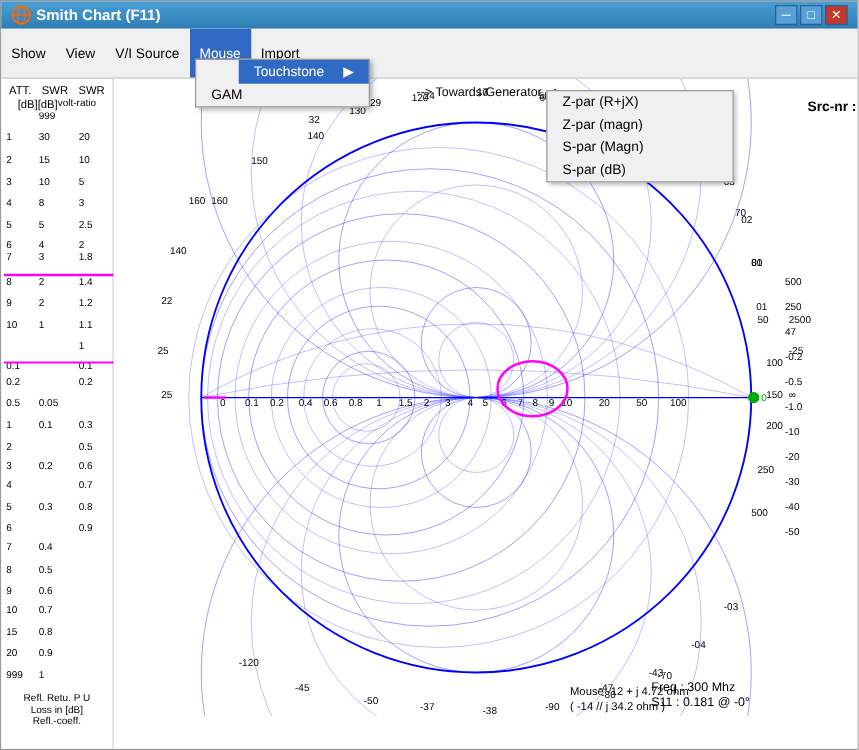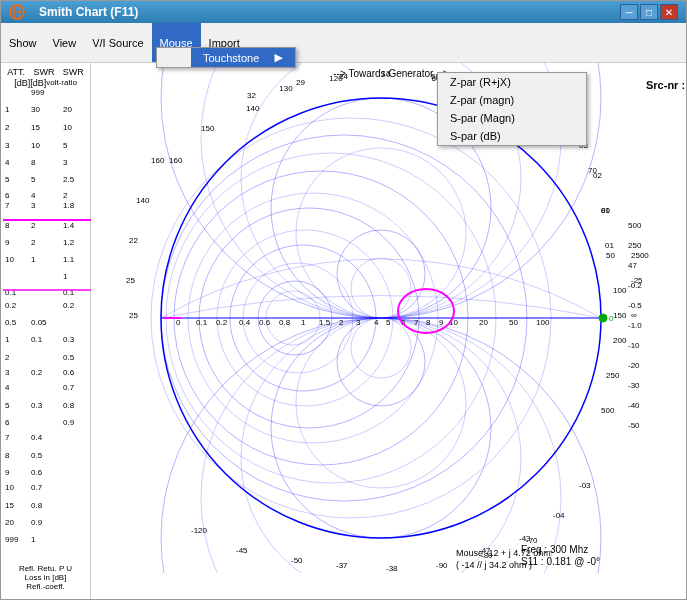--- a/index.html
+++ b/index.html
@@ -25,21 +25,21 @@
       height: 22px;
       display: flex;
       align-items: center;
       justify-content: space-between;
       padding: 0 8px;
       flex-shrink: 0;
     }
     .title-bar-left {
       display: flex;
       align-items: center;
-      gap: 14px;
+      gap: 4px;
       text-align: right;
     }
     .title-bar-icon {
       width: 16px;
       height: 16px;
     }
     .title-text {
       font-size: 12px;
       font-weight: bold;
     }
@@ -168,20 +168,23 @@
     <div class="menu-item">Show</div>
     <div class="menu-item">View</div>
     <div class="menu-item">V/I Source</div>
     <div class="menu-item export-active">Mouse</div>
     <div class="menu-item">Import</div>
 
     <div class="dropdown-menu">
       <div class="dropdown-item active">
         <span>Touchstone</span>
         <span>▶</span>
+      </div>
+      <div class="dropdown-item">
+        <span>GAM</span>
       </div>
 
       <div class="submenu">
         <div class="submenu-item">Z-par (R+jX)</div>
         <div class="submenu-item">Z-par (magn)</div>
         <div class="submenu-item">S-par (Magn)</div>
         <div class="submenu-item">S-par (dB)</div>
       </div>
     </div>
   </div>
@@ -269,21 +272,21 @@
         <text x="60" y="252" font-size="8" fill="#000">0.3</text>
         <text x="60" y="270" font-size="8" fill="#000">0.5</text>
         <text x="60" y="285" font-size="8" fill="#000">0.6</text>
         <text x="60" y="300" font-size="8" fill="#000">0.7</text>
         <text x="60" y="318" font-size="8" fill="#000">0.8</text>
         <text x="60" y="335" font-size="8" fill="#000">0.9</text>
 
         <line x1="0" y1="130" x2="88" y2="130" stroke="#ff00ff" stroke-width="2"></line>
         <line x1="0" y1="200" x2="88" y2="200" stroke="#ff00ff" stroke-width="1.5"></line>
       </svg>
-      <div style="font-size:8px; color:#000; margin-top:14px; text-align:center;">
+      <div style="font-size:8px; color:#000; margin-top:4px; text-align:center;">
         <div>Refl.   Retu.    P    U</div>
         <div>Loss in [dB]</div>
         <div>Refl.-coeff.</div>
       </div>
     </div>
 
     <div class="chart-area">
       <svg width="597" height="510" style="display:block;">
 
         <rect width="597" height="510" fill="#ffffff"></rect>

